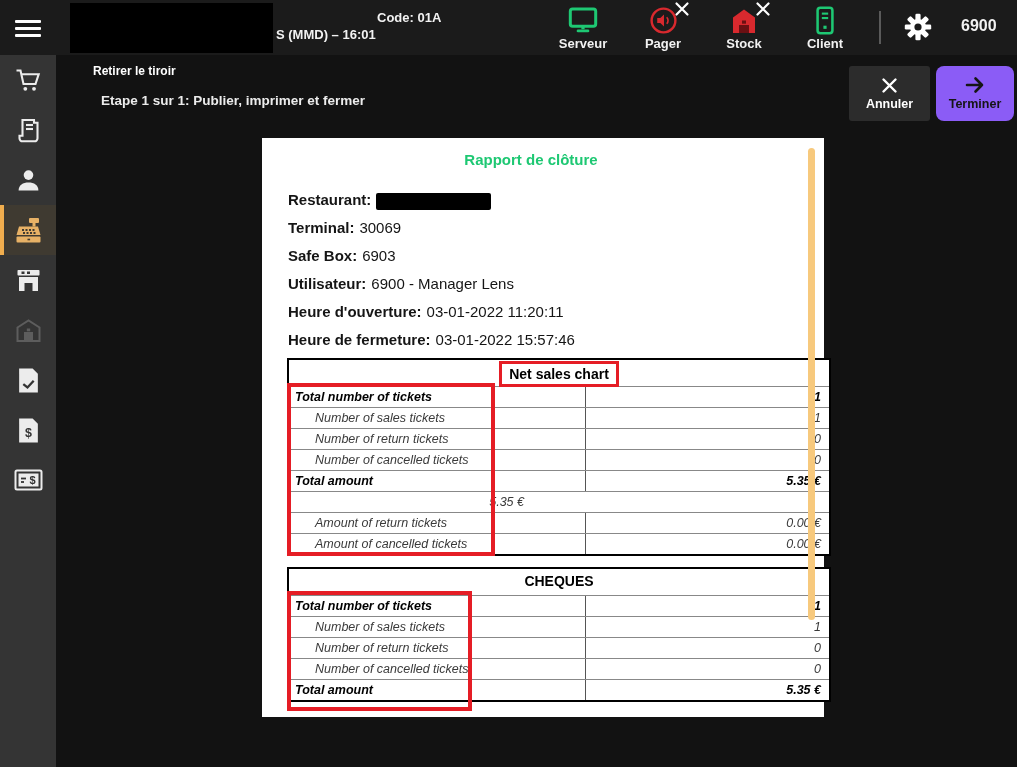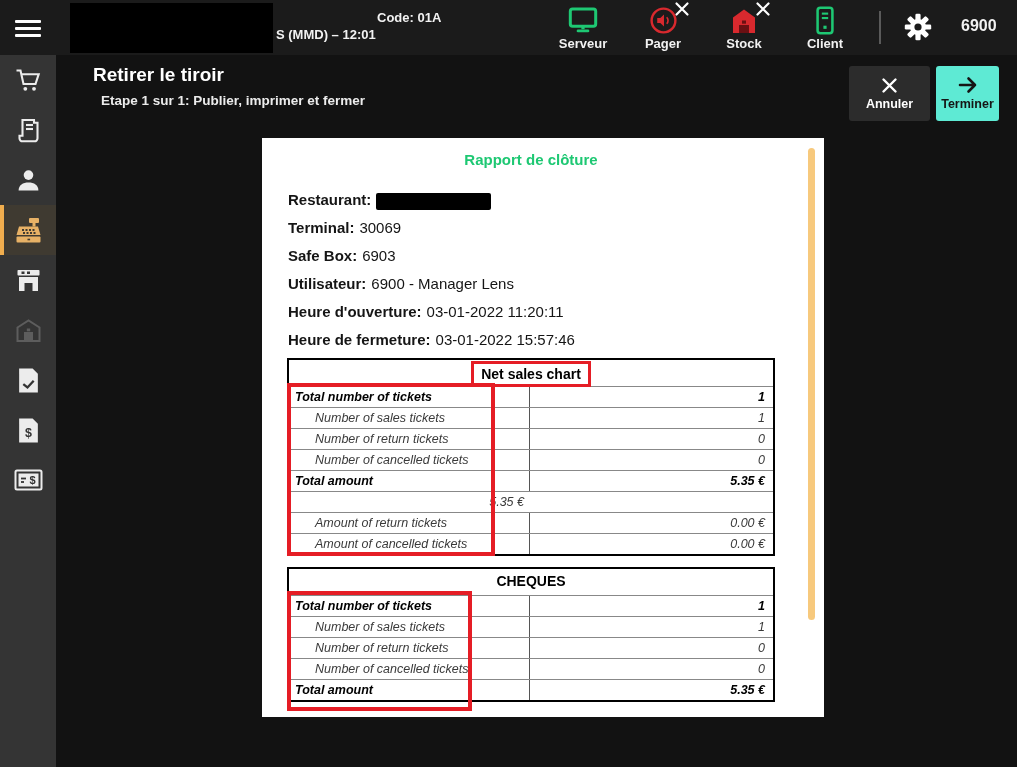--- a/index.html
+++ b/index.html
@@ -23,39 +23,39 @@
   .gear { position:absolute; left:904px; top:13px; width:28px; height:28px; cursor:pointer; }
   .usercode { position:absolute; left:961px; top:17px; color:#f2f2f2; font-size:16px; font-weight:bold; }
 
   
   .sidebar { position:absolute; left:0; top:55px; width:56px; height:712px; background:#343434; }
   .sb-item { position:relative; height:50px; display:flex; align-items:center; justify-content:center; cursor:pointer; }
   .sb-item.active { background:#3f3a31; }
   .sb-item.active::before { content:""; position:absolute; left:0; top:0; width:4px; height:100%; background:#f0ad4e; }
 
   
-  .main-title { position:absolute; left:93px; top:64px; color:#fff; font-size:19px; font-weight:bold; }
+  .main-title { position:absolute; left:93px; top:64px; color:#fff; font-size:12px; font-weight:bold; }
   .main-sub   { position:absolute; left:93px; top:93px; color:#ececec; font-size:13.5px; font-weight:bold;padding-left:8px; }
   .btn { position:absolute; top:66px; height:55px; border-radius:3px; display:flex; flex-direction:column;
          align-items:center; justify-content:center; gap:3px; cursor:pointer;
          font-size:12.5px; font-weight:bold;margin-left:11px; }
   .btn-cancel { left:838px; width:81px; background:#2c2c2c; color:#fff; }
-  .btn-finish { left:925px; width:63px; background:#5eead4; color:#151515; }
+  .btn-finish { left:925px; width:78px; background:#8b5cf6; color:#151515;border-radius:8px; }
 
   
   .receipt { position:absolute; left:262px; top:138px; width:562px; height:579px; background:#fff; }
   .r-scroll { position:absolute; left:546px; top:10px; width:7px; height:472px; background:#f7c97d; border-radius:4px; cursor:pointer; }
   .r-title { position:absolute; left:25px; top:13px; width:488px; text-align:center;
              color:#1ec873; font-weight:bold; font-size:15px; }
   #report-info { position:absolute; left:26px; top:48px; font-size:15px; color:#151515; }
   .info-line { height:28px; line-height:28px; white-space:nowrap; }
   .info-line b { margin-right:5px; }
   .redact { display:inline-block; width:115px; height:17px; background:#000; vertical-align:middle; border-radius:2px; }
 
-  #report-tables { position:absolute; left:25px; top:220px; width:488px; }
+  #report-tables { position:absolute; left:25px; top:220px; width:544px; }
   .rtable { border:2px solid #000; background:#fff; }
   .rtable + .rtable { margin-top:11px; }
   .rt-head { height:26px; line-height:24px; text-align:center; font-weight:bold; font-size:14px; color:#000; }
   .rt-head .hl { border:3px solid #e51d25; padding:0 7px; display:inline-block; line-height:20px; margin-top:1px; }
   .rt-row { display:flex; height:21px; border-top:1px solid #888; font-size:12.5px; color:#3a3a3a; align-items:stretch;font-style:italic; }
   .rt-row.b { font-weight:bold; color:#000; }
   .rt-label { flex:1; padding-left:6px; display:flex; align-items:center; border-right:1px solid #555; }
   .rt-label.sub { padding-left:26px; }
   .rt-val { width:243px; text-align:right; padding-right:8px; display:flex; align-items:center; justify-content:flex-end; }
 
@@ -68,21 +68,21 @@
 
 <div class="app">
 
   <div class="topbar">
     <div class="hamburger">
         <span></span>
         <span></span>
         <span></span>
       </div>
     <div class="redacted-top"></div>
-    <div class="session">S (MMD) – 12:01</div>
+    <div class="session">S (MMD) – 16:01</div>
     <div class="code">Code: 01A</div>
 
     <div class="status" id="st0">
       <div class="ic">
         <svg width="30" height="27" viewBox="0 0 26 23" fill="none">
           <rect x="2" y="1.5" width="22" height="15" rx="2" stroke="#1ec873" stroke-width="2.6"></rect>
           <rect x="11.6" y="16.5" width="2.8" height="2.6" fill="#1ec873"></rect>
           <rect x="7.5" y="19.3" width="11" height="2.4" rx="1.2" fill="#1ec873"></rect>
         </svg>
       </div>

